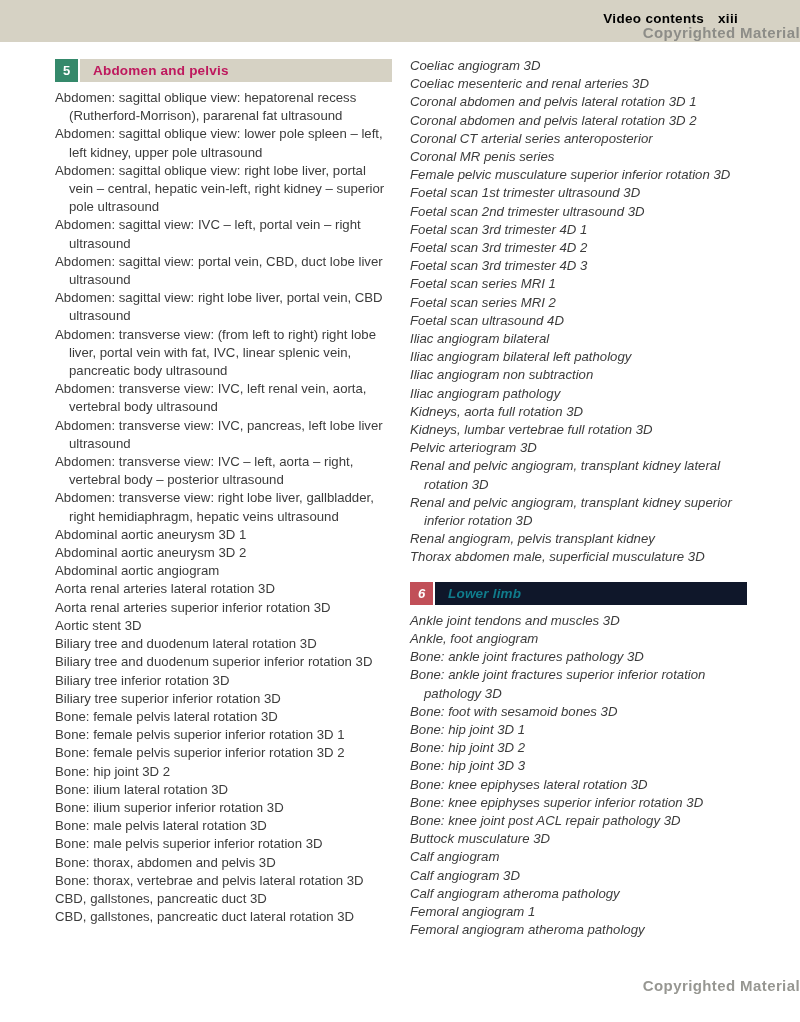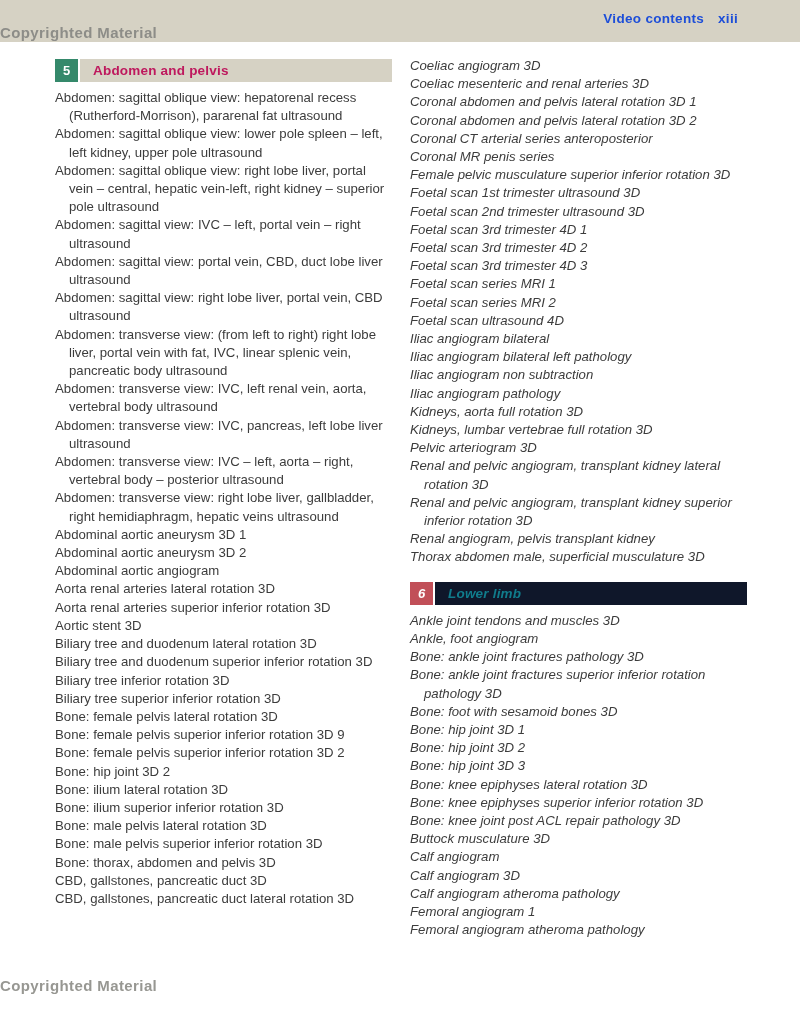--- a/index.html
+++ b/index.html
@@ -9,25 +9,25 @@
     font-family:"Liberation Sans", sans-serif;
     position:relative;
     overflow:hidden;
     -webkit-font-smoothing:antialiased;
   }
   .topbar{
     position:absolute;top:0;left:0;width:800px;height:42px;
   }
   .running-head{
     position:absolute;top:11px;right:62px;
-    font-size:13.5px;font-weight:bold;color:#1d4ed8;letter-spacing:0.3px;
+    font-size:13.5px;font-weight:bold;color:#000000;letter-spacing:0.3px;
   }
   .running-head .pageno{margin-left:14px;}
   .copyright{
-    position:absolute;left:0;width:800px;text-align:left;
+    position:absolute;left:0;width:800px;text-align:right;
     font-size:15px;font-weight:bold;color:#8d8d88;letter-spacing:0.4px;
   }
   .copyright.top{top:24px;}
   .copyright.bottom{top:977px;color:#979792;}
   .columns{
     position:absolute;top:42px;left:55px;width:692px;
     display:flex;gap:18px;
   }
   .col{width:337px;}
   .col.left{padding-top:17px;}
@@ -86,28 +86,29 @@
         <div class="toc-item">Abdominal aortic aneurysm 3D 2</div>
         <div class="toc-item">Abdominal aortic angiogram</div>
         <div class="toc-item">Aorta renal arteries lateral rotation 3D</div>
         <div class="toc-item">Aorta renal arteries superior inferior rotation 3D</div>
         <div class="toc-item">Aortic stent 3D</div>
         <div class="toc-item">Biliary tree and duodenum lateral rotation 3D</div>
         <div class="toc-item">Biliary tree and duodenum superior inferior rotation 3D</div>
         <div class="toc-item">Biliary tree inferior rotation 3D</div>
         <div class="toc-item">Biliary tree superior inferior rotation 3D</div>
         <div class="toc-item">Bone: female pelvis lateral rotation 3D</div>
-        <div class="toc-item">Bone: female pelvis superior inferior rotation 3D 9</div>
+        <div class="toc-item">Bone: female pelvis superior inferior rotation 3D 1</div>
         <div class="toc-item">Bone: female pelvis superior inferior rotation 3D 2</div>
         <div class="toc-item">Bone: hip joint 3D 2</div>
         <div class="toc-item">Bone: ilium lateral rotation 3D</div>
         <div class="toc-item">Bone: ilium superior inferior rotation 3D</div>
         <div class="toc-item">Bone: male pelvis lateral rotation 3D</div>
         <div class="toc-item">Bone: male pelvis superior inferior rotation 3D</div>
         <div class="toc-item">Bone: thorax, abdomen and pelvis 3D</div>
+        <div class="toc-item">Bone: thorax, vertebrae and pelvis lateral rotation 3D</div>
         <div class="toc-item">CBD, gallstones, pancreatic duct 3D</div>
         <div class="toc-item">CBD, gallstones, pancreatic duct lateral rotation 3D</div>
       </div>
   </div>
 
   <div class="col right">
     <div class="toc-list">
 
     <div class="toc-item">Coeliac angiogram 3D</div>
         <div class="toc-item">Coeliac mesenteric and renal arteries 3D</div>

